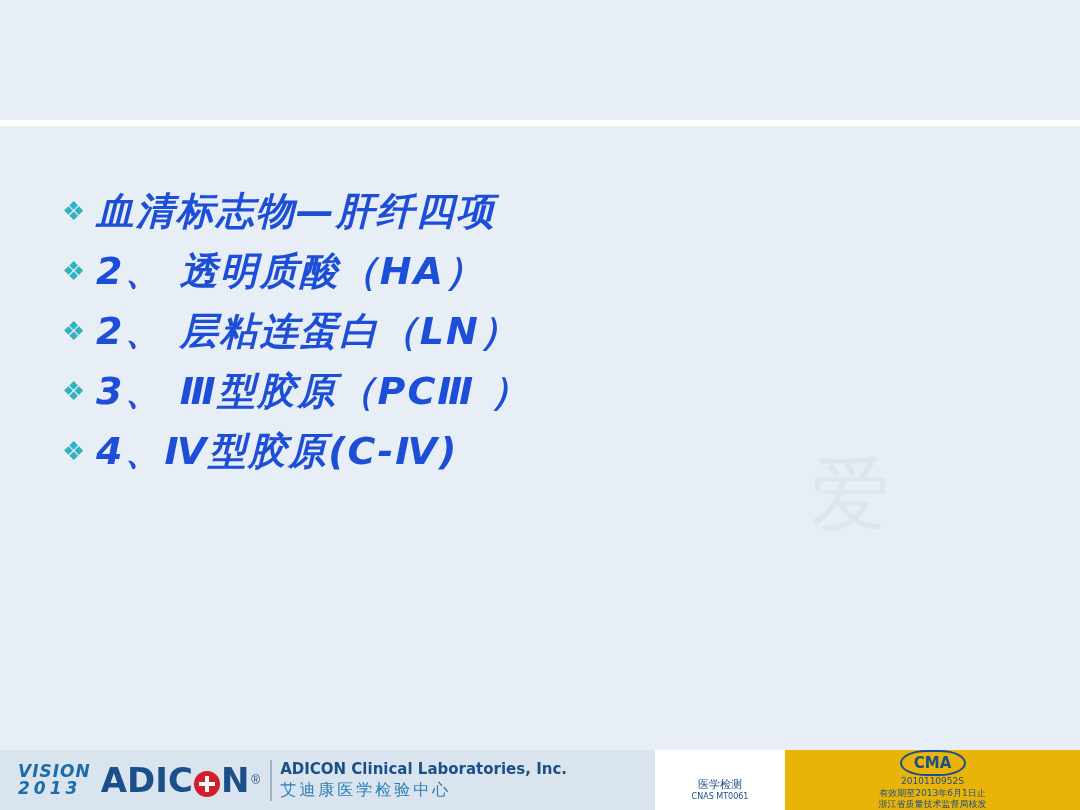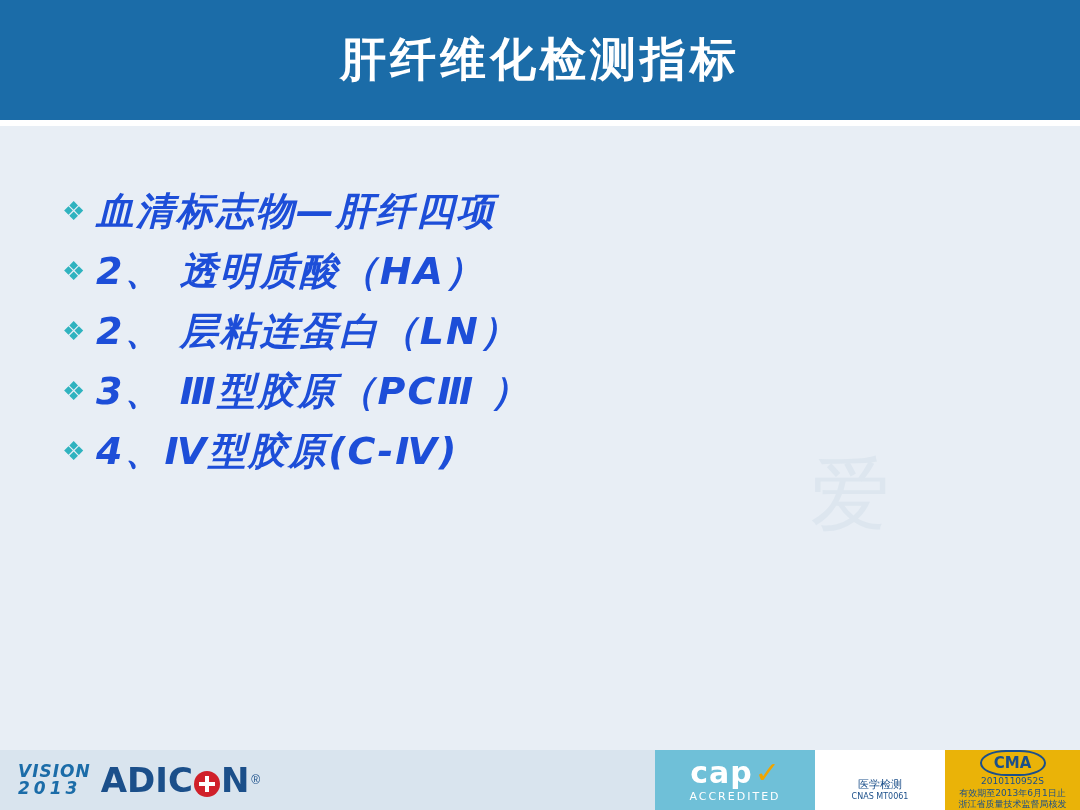--- a/index.html
+++ b/index.html
@@ -287,23 +287,20 @@
     font-family: "DejaVu Sans", sans-serif;
     line-height: 1.25;
     white-space: nowrap;
   }
 </style>
 </head>
 <body>
 
 <div class="slide">
 
-  <div class="title-bar">
-    <div class="title-text">肝纤维化检测指标</div>
-  </div>
   <div class="title-underline"></div>
 
   <div class="content">
 
     <div class="watermark">爱</div>
 
     <div class="bullet-list">
 
       <div class="bullet-row">
         <span class="bullet-mark">❖</span>
@@ -338,31 +335,27 @@
     <div class="footer-main">
       <div class="vision-logo">
         <div class="v1">VISION</div>
         <div class="v2">2013</div>
       </div>
       <div class="adicon-block">
         <span class="adicon-word">ADIC</span>
         <span class="adicon-cross"></span>
         <span class="adicon-word">N</span>
         <span class="adicon-reg">®</span>
+        <span class="adicon-names">
+          <span class="adicon-en">ADICON Clinical Laboratories, Inc.</span>
+          <span class="adicon-cn">艾迪康医学检验中心</span>
+        </span>
       </div>
     </div>
 
-    <div class="footer-cap">
-      <div class="cap-logo">
-        <div>
-          <span class="cap-word">cap</span><span class="cap-check">✓</span>
-        </div>
-        <div class="cap-sub">ACCREDITED</div>
-      </div>
-    </div>
 
     <div class="footer-cnas">
       <div class="cnas-cn">医学检测</div>
       <div class="cnas-code">CNAS MT0061</div>
     </div>
 
     <div class="footer-ma">
       <div class="ma-oval">CMA</div>
       <div class="ma-line">2010110952S</div>
       <div class="ma-line">有效期至2013年6月1日止</div>

